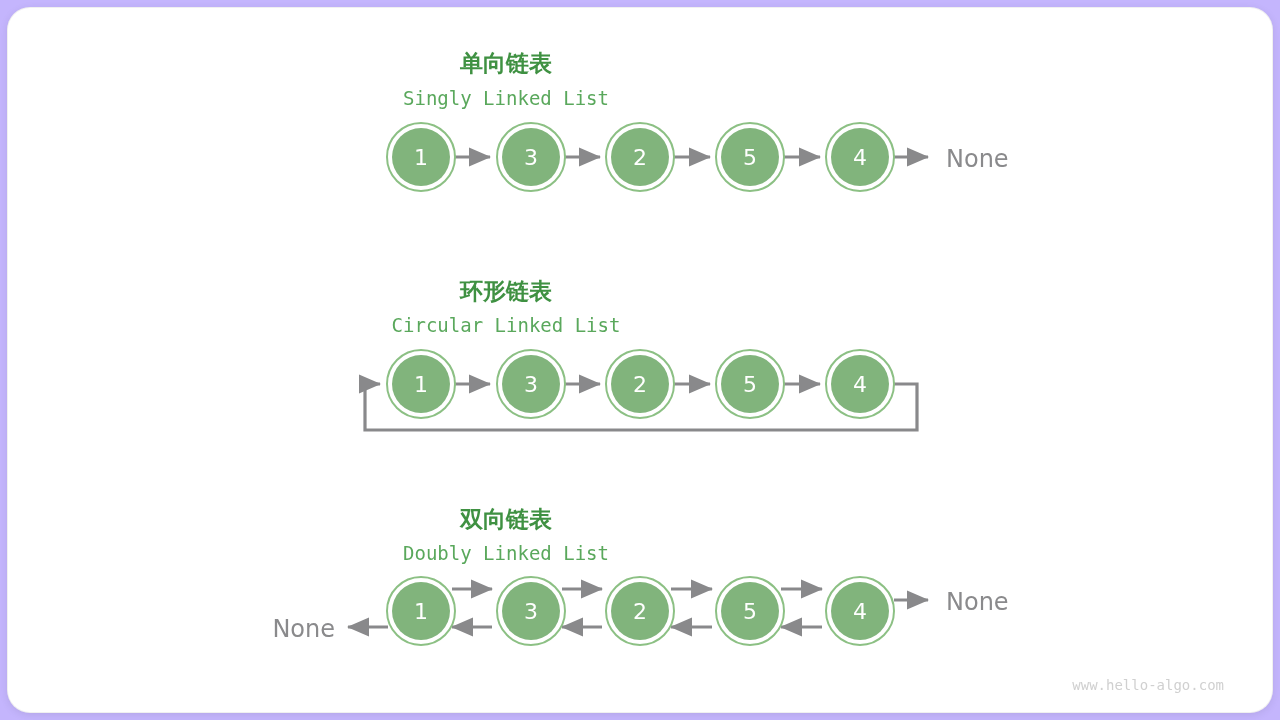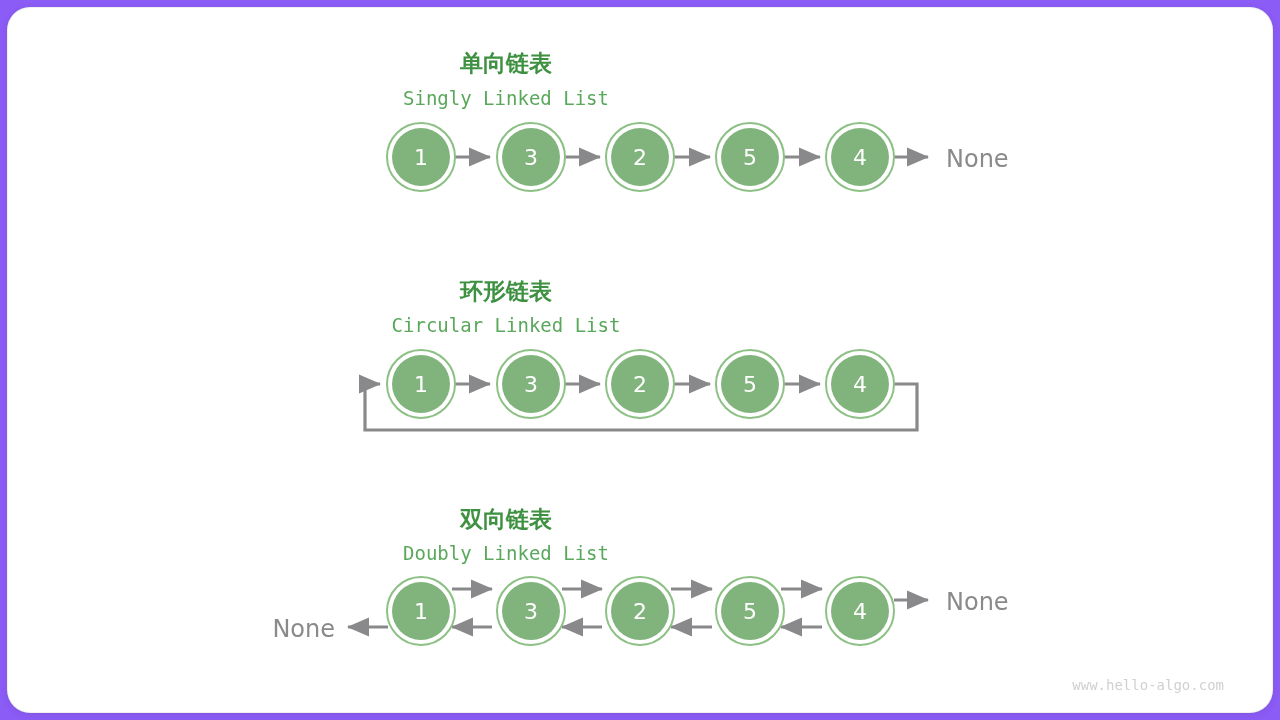--- a/index.html
+++ b/index.html
@@ -10,21 +10,21 @@
   body {
     width: 1280px;
     height: 720px;
     overflow: hidden;
     font-family: "Liberation Sans", sans-serif;
   }
   #canvas {
     position: relative;
     width: 1280px;
     height: 720px;
-    background: #8b5cf6;
+    background: #c4b5fd;
   }
   .card {
     position: absolute;
     left: 8px;
     top: 8px;
     width: 1264px;
     height: 704px;
     background: #ffffff;
     border-radius: 22px;
     box-shadow: 0 0 0 1px #f0f0f0, 0 2px 10px rgba(0,0,0,0.10);

